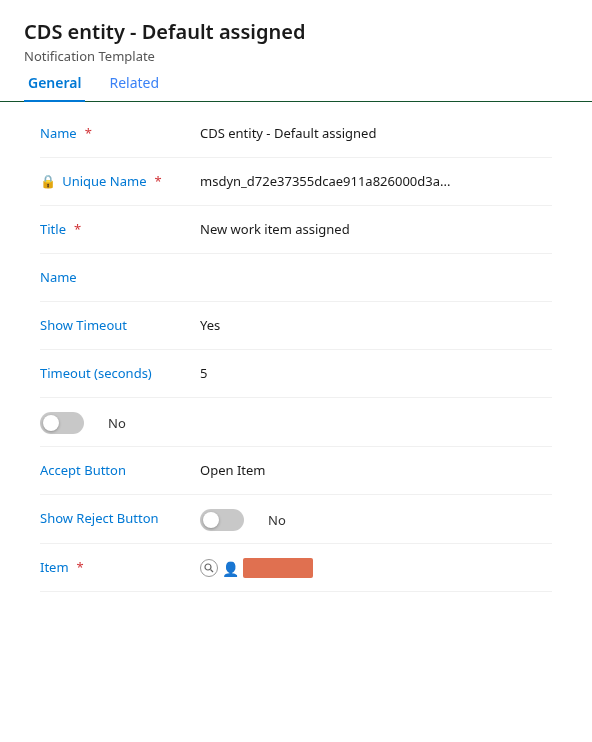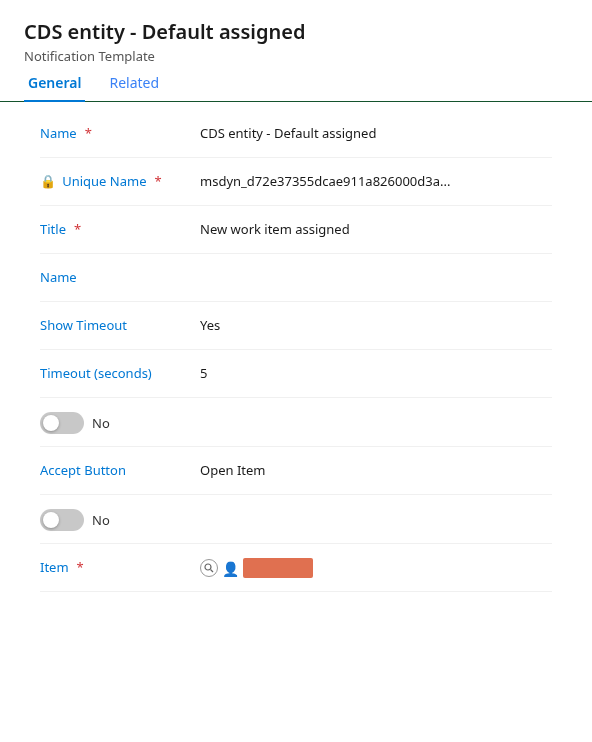--- a/index.html
+++ b/index.html
@@ -92,21 +92,21 @@
     .lock-icon {
       font-size: 13px;
       color: #c8a000;
       margin-right: 2px;
     }
 
     
     .toggle-wrapper {
       display: flex;
       align-items: center;
-      gap: 8px;
+      gap: 24px;
     }
 
     .toggle {
       width: 44px;
       height: 22px;
       background: #c8c8c8;
       border-radius: 11px;
       position: relative;
       cursor: pointer;
       flex-shrink: 0;
@@ -234,20 +234,23 @@
   </div>
 
   <div class="form-row">
     <div class="form-label">
       <span>Accept Button</span>
     </div>
     <div class="form-value bold">Open Item</div>
   </div>
 
   <div class="form-row">
+    <div class="form-label">
+      <span>Show Reject Button</span>
+    </div>
     <div class="form-value">
       <div class="toggle-wrapper">
         <div class="toggle off">
           <div class="knob"></div>
         </div>
         <span class="toggle-label">No</span>
       </div>
     </div>
   </div>
 

